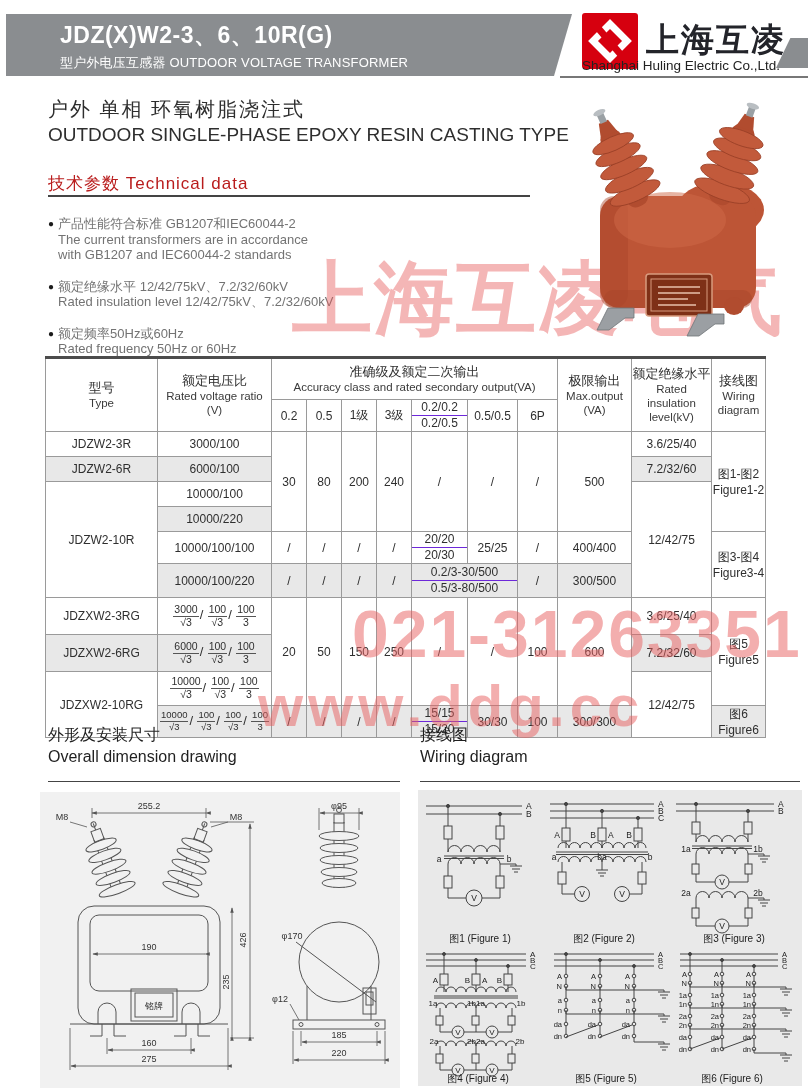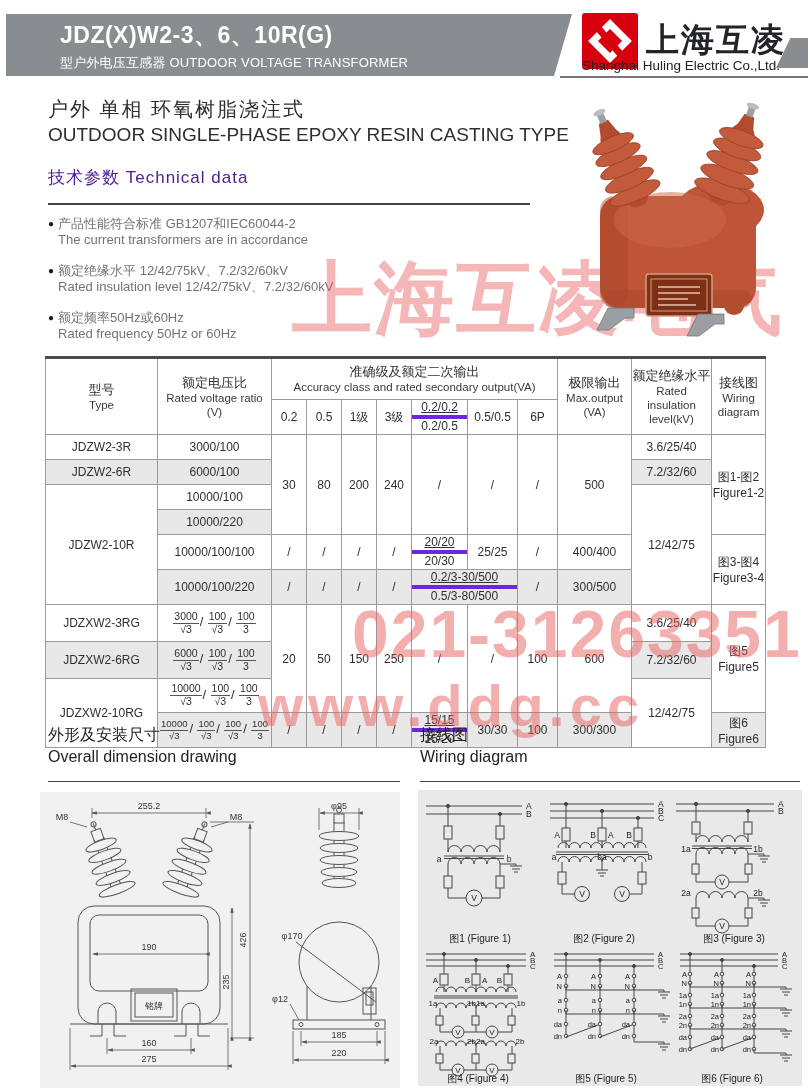--- a/index.html
+++ b/index.html
@@ -12,22 +12,22 @@
   .banner-sub{font-size:13px;color:#fff;margin-top:3px;letter-spacing:.2px;}
   .logo-mark{position:absolute;left:582px;top:13px;width:56px;height:56px;}
   .brand{position:absolute;left:646px;top:18px;font-size:33px;font-weight:700;color:#23242a;letter-spacing:2px;}
   .company{position:absolute;left:582px;top:58px;font-size:13.5px;color:#222;white-space:nowrap;}
   .company-line{position:absolute;left:560px;top:76px;width:248px;border-top:2px solid #777;}
   .banner-tail{position:absolute;left:776px;top:38px;width:32px;height:30px;background:#8a8d90;
                clip-path:polygon(45% 0,100% 0,100% 100%,0 100%);}
   
   .intro-cn{position:absolute;left:48px;top:96px;font-size:20px;color:#2e2e2e;letter-spacing:2px;}
   .intro-en{position:absolute;left:48px;top:124px;font-size:19px;color:#2e2e2e;}
-  .tech-head{position:absolute;left:48px;top:166px;width:482px;font-size:17px;color:#4c1d95;
-             padding-bottom:14px;border-bottom:2px solid #444;letter-spacing:1px;}
+  .tech-head{position:absolute;left:48px;top:172px;width:482px;font-size:17px;color:#b91c1c;
+             padding-bottom:0;border-bottom:2px solid #444;letter-spacing:1px;}
   .bullets{position:absolute;left:48px;top:216px;width:320px;}
   .bullet{display:flex;margin-bottom:16px;}
   .bullet .dot{font-size:10px;margin:2px 4px 0 0;color:#1a1a1a;}
   .bullet .bl{font-size:13px;line-height:15.5px;color:#737373;}
   .bullet .bl:empty{display:none;}
   
   .photo{position:absolute;left:548px;top:88px;width:260px;height:255px;z-index:2;}
   .wm{position:absolute;font-weight:700;color:#e86060;white-space:nowrap;}
   .wm1{left:292px;top:246px;font-size:80px;opacity:.45;letter-spacing:2px;z-index:1;}
   .wm2{left:352px;top:596px;font-size:66px;opacity:.5;letter-spacing:2px;z-index:5;}
@@ -38,21 +38,21 @@
   .dtable th,.dtable td{border:1px solid #9a9a9a;text-align:center;vertical-align:middle;
           font-weight:400;padding:0;font-size:12px;color:#2f2f2f;}
   .dtable thead th{background:#fff;}
   .hcn{font-size:13px;line-height:16px;}
   .hen{font-size:11.5px;line-height:14px;color:#3a3a3a;}
   .hr1{height:42px;}.hr2{height:30px;}
   tr.stp{background:#e8e8e8;}
   td.wb,th.wb{background:#fff;}
   .r25{height:25px;}.r32{height:32px;}.r34{height:34px;}.r37{height:37px;}.r30{height:30px;}
   .split div{line-height:15px;}
-  .split div:first-child{border-bottom:4px solid #6d28d9;text-decoration:underline;}
+  .split div:first-child{border-bottom:1px solid #6d28d9;}
   .fr{display:inline-flex;flex-direction:column;align-items:center;vertical-align:middle;
       font-size:10.5px;line-height:1.12;}
   .fr i{font-style:normal;border-bottom:1px solid #555;padding:0 1px;}
   .fr u{text-decoration:none;}
   .fs{font-weight:400;margin:0 1px;font-size:13px;}
   .sm .fr{font-size:9.5px;}
   .wcell{font-size:12px;line-height:16px;}
   
   .sec-head{position:absolute;font-size:16px;color:#1f1f1f;line-height:22px;
             padding-bottom:13px;border-bottom:1.5px solid #444;}
@@ -85,20 +85,21 @@
   <div class="intro-cn">户外 单相 环氧树脂浇注式</div>
   <div class="intro-en">OUTDOOR SINGLE-PHASE EPOXY RESIN CASTING TYPE</div>
   <div class="tech-head">技术参数  Technical data</div>
 
   <div class="bullets">
     <div class="bullet">
       <span class="dot">●</span>
       <span>
         <div class="bl">产品性能符合标准 GB1207和IEC60044-2</div>
         <div class="bl">The current transformers are in accordance</div>
+        <div class="bl">with GB1207 and IEC60044-2 standards</div>
       </span>
     </div>
     <div class="bullet">
       <span class="dot">●</span>
       <span>
         <div class="bl">额定绝缘水平 12/42/75kV、7.2/32/60kV</div>
         <div class="bl">Rated insulation level 12/42/75kV、7.2/32/60kV</div>
       </span>
     </div>
     <div class="bullet">

